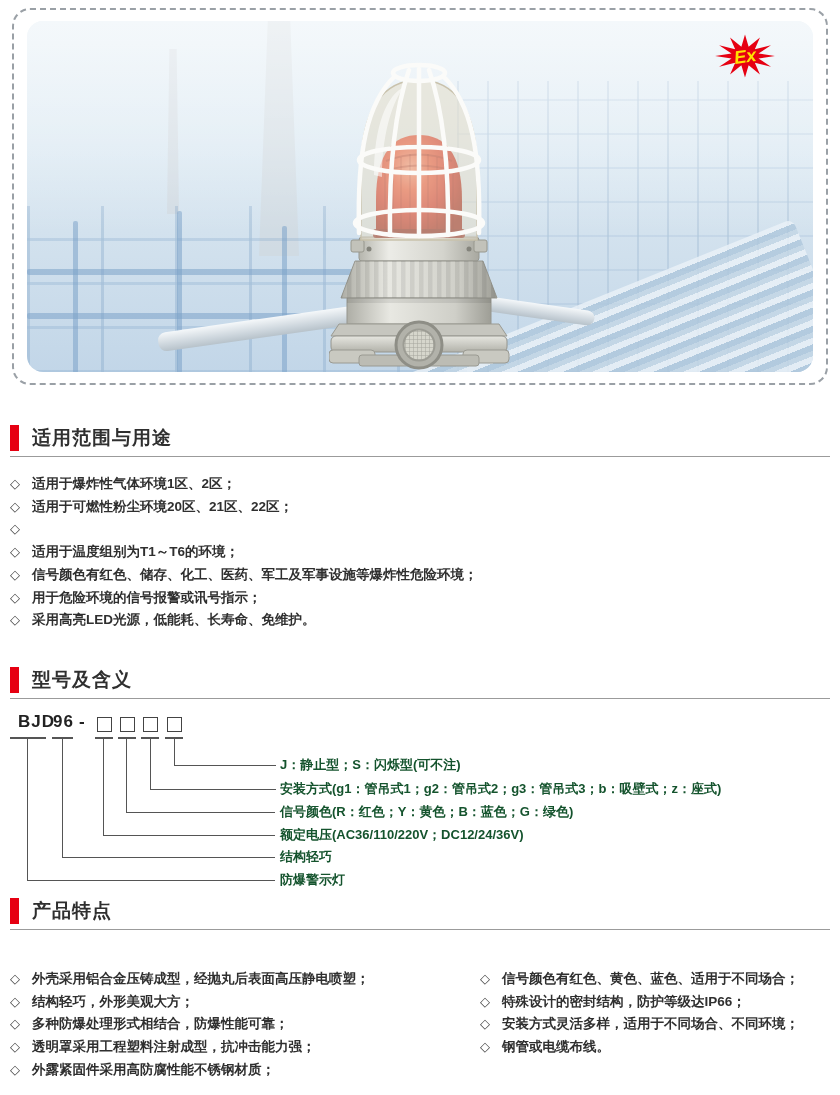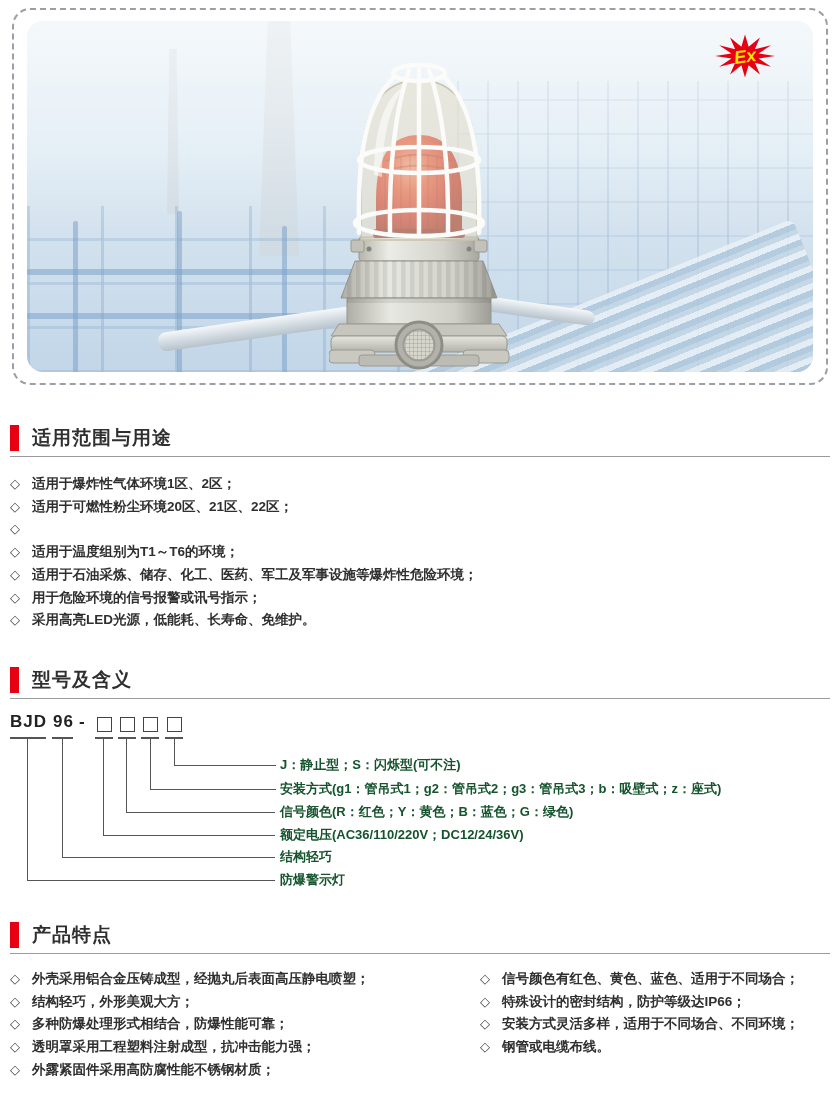--- a/index.html
+++ b/index.html
@@ -56,32 +56,32 @@
     background:linear-gradient(180deg,rgba(255,255,255,.55) 0%,rgba(255,255,255,.25) 35%,rgba(255,255,255,0) 60%);
   }
   .beacon{position:absolute;left:302px;top:34px;width:200px;height:317px;}
   .ex-badge{position:absolute;left:700px;top:22px;width:62px;height:48px;}
   
   .sec-header{position:absolute;left:10px;width:820px;border-bottom:1px solid #9b9b9b;padding-bottom:5px;}
   .sec-header .bar{display:inline-block;vertical-align:middle;width:9px;height:26px;background:var(--accent-red);margin-right:13px;}
   .sec-header .sec-title{display:inline-block;vertical-align:middle;font-size:19px;font-weight:bold;color:#2f2f2f;letter-spacing:1px;}
   #sec-scope-header{top:425px;}
   #sec-model-header{top:667px;}
-  #sec-features-header{top:922px;}
+  #sec-features-header{top:898px;}
   
   .blist{position:absolute;margin:0;padding:0;list-style:none;}
   .blist li{display:flex;align-items:flex-start;line-height:22.7px;font-size:13.5px;font-weight:bold;color:#2f2f2f;}
   .blist .dmark{flex:0 0 22px;font-size:13px;color:#3a3a3a;font-weight:normal;}
   #scope-list{left:10px;top:473px;width:820px;}
   #features-left{left:10px;top:968px;width:460px;}
   #features-right{left:480px;top:968px;width:355px;}
   
   .diagram{position:absolute;left:10px;top:710px;width:820px;height:190px;}
   .mtext{position:absolute;top:2px;font-size:17px;font-weight:bold;color:#222;letter-spacing:1px;}
-  .mtext.t-bjd{left:0;}
+  .mtext.t-bjd{left:8px;}
   .mtext.t-96{left:43px;}
   .mtext.t-dash{left:69px;}
   .mbox{position:absolute;top:7px;width:13px;height:13px;border:1.5px solid #444;background:#fff;}
   .mbox.b1{left:87px;} .mbox.b2{left:110px;} .mbox.b3{left:133px;} .mbox.b4{left:157px;}
   .mline{position:absolute;top:27px;height:1.5px;background:#555;}
   .mline.u-bjd{left:0;width:36px;}
   .mline.u-96{left:42px;width:21px;}
   .mline.u-b1{left:84.5px;width:18px;}
   .mline.u-b2{left:107.5px;width:18px;}
   .mline.u-b3{left:131px;width:18px;}
@@ -225,21 +225,21 @@
       <span class="dmark">◇</span>
     </li>
 
     <li>
       <span class="dmark">◇</span>
       <span>适用于温度组别为T1～T6的环境；</span>
     </li>
 
     <li>
       <span class="dmark">◇</span>
-      <span>适用于石油采炼、储存、化工、医药、军工及军事设施等爆炸性危险环境；</span>
+      <span>信号颜色有红色、储存、化工、医药、军工及军事设施等爆炸性危险环境；</span>
     </li>
 
     <li>
       <span class="dmark">◇</span>
       <span>用于危险环境的信号报警或讯号指示；</span>
     </li>
 
     <li>
       <span class="dmark">◇</span>
       <span>采用高亮LED光源，低能耗、长寿命、免维护。</span>

